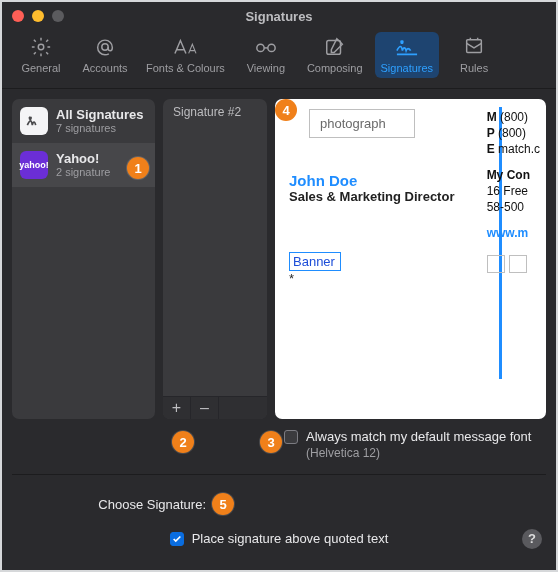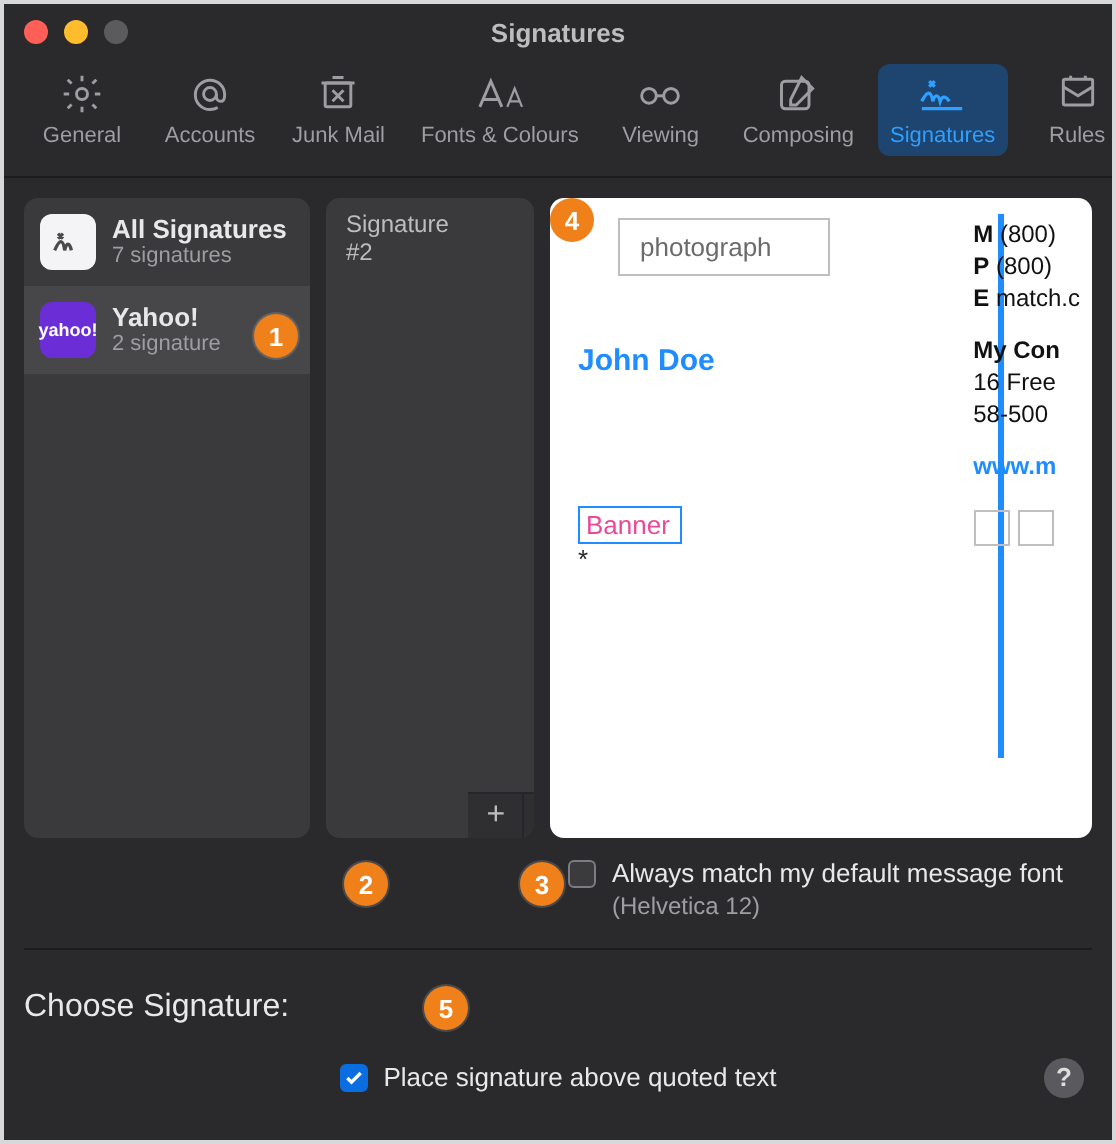--- a/index.html
+++ b/index.html
@@ -20,21 +20,21 @@
   
   .tabs{display:flex;gap:6px;padding:2px 10px 10px;background:var(--bg);border-bottom:1px solid #1c1c1e}
   .tab{flex:0 0 auto;min-width:58px;display:flex;flex-direction:column;align-items:center;gap:4px;color:var(--text-dim);font-size:11px;padding:4px 6px;border-radius:6px;cursor:pointer}
   .tab .ico{height:22px;display:flex;align-items:center;justify-content:center;color:var(--text-dim)}
   .tab.active{background:#1e4470}
   .tab.active, .tab.active .ico{color:#2ea0ff}
   
   .body{display:flex;gap:8px;padding:10px;height:340px}
   .col{background:var(--bg3);border-radius:7px;overflow:hidden}
   .col1{width:143px}
-  .col2{flex:0 0 104px;display:flex;flex-direction:row}
+  .col2{flex:0 0 104px;display:flex;flex-direction:column}
   .col3{flex:1;background:#fff;border-radius:7px}
   .acct{display:flex;align-items:center;gap:8px;padding:8px;position:relative}
   .acct.sel{background:var(--bg4)}
   .aicon{width:28px;height:28px;border-radius:6px;display:flex;align-items:center;justify-content:center}
   .aicon.all{background:#f4f4f6;color:#4a4a4d}
   .aicon.yahoo{background:#6b2ed6;color:#fff;font-size:9px;font-weight:700}
   .at{color:var(--text);font-size:13px;font-weight:600;line-height:14px}
   .as{color:var(--text-dim);font-size:11px}
   .badge{position:absolute;width:22px;height:22px;border-radius:50%;background:var(--orange);color:#fff;display:flex;align-items:center;justify-content:center;font-size:13px;font-weight:700;box-shadow:0 0 0 1px rgba(255,255,255,.15)}
   .sigitem{color:var(--text-mid);font-size:12px;padding:6px 10px}
@@ -43,32 +43,32 @@
   
   .pv{padding:10px 10px 10px 14px;font-size:13px;color:#2b2b2b;height:100%;overflow:hidden;position:relative}
   .pv .divider{position:absolute;right:44px;top:8px;bottom:40px;width:3px;background:#1f8dff}
   .pv .ph{display:inline-block;border:1px solid #bfbfbf;background:#fff;padding:6px 28px 6px 10px;color:#6a6a6a}
   .pv .name{color:#1f8dff;font-weight:700;margin-top:34px;font-size:15px}
   .pv .role{color:#222;font-weight:600}
   .pv .right{position:absolute;right:6px;top:10px;text-align:left;font-size:12px;color:#111;line-height:16px}
   .pv .right b{font-weight:700}
   .pv .link{color:#1f8dff;font-weight:700}
   .pv .sq{display:inline-block;width:18px;height:18px;border:1px solid #bfbfbf;margin-right:4px}
-  .pv .banner{display:inline-block;border:1px solid #1f8dff;color:#ec4899;padding:1px 5px 1px 3px;margin-top:64px}
+  .pv .banner{display:inline-block;border:1px solid #1f8dff;color:#1d4ed8;padding:1px 5px 1px 3px;margin-top:48px}
   
   .under{padding:0 10px 4px 10px}
   .row{display:flex;align-items:center;color:var(--text);font-size:13px}
   .row .spacer{flex:1}
   .check{width:14px;height:14px;border:1px solid #7c7c82;border-radius:3px;margin-right:8px;display:inline-flex;align-items:center;justify-content:center;background:#3b3b3e}
   .check.on{background:#0a6de0;border-color:#0a6de0;color:#fff}
   .hint{color:var(--text-dim);font-size:12px;margin-left:22px;margin-top:2px}
   .sep{height:1px;background:#1c1c1e;margin:14px 0}
   
   .choose{display:flex;align-items:center;gap:10px;padding:0 10px 6px 10px}
-  .choose label{color:var(--text);font-size:16px;width:194px;text-align:left}
+  .choose label{color:var(--text);font-size:13px;width:194px;text-align:right}
   .select{background:#56565a;border-radius:5px;height:22px;display:flex;align-items:center;color:#fff;font-size:13px;min-width:172px;position:relative;padding:0 24px 0 10px;cursor:pointer}
   .select .btn{position:absolute;right:0;top:0;bottom:0;width:20px;background:#0a6de0;border-radius:0 5px 5px 0;display:flex;flex-direction:column;align-items:center;justify-content:center;color:#fff}
   .select .btn svg{display:block}
   .placeRow{display:flex;align-items:center;justify-content:center;padding:10px 10px 0 10px;position:relative}
   .help{width:20px;height:20px;border-radius:50%;background:#5a5a5e;color:#ddd;display:flex;align-items:center;justify-content:center;font-size:13px;font-weight:700;position:absolute;right:14px}
 </style>
 </head>
 <body>
 
 <div class="frame">
@@ -93,29 +93,20 @@
       <span>General</span>
     </div>
     <div class="tab">
       <span class="ico">
         <svg width="22" height="22" viewBox="0 0 24 24" fill="none" stroke="currentColor" stroke-width="1.6">
             <circle cx="12" cy="12" r="3.5"></circle>
             <path d="M15.5 12v1.5c0 1.4 1 2.5 2.3 2.5 1.5 0 2.2-1.3 2.2-3.5 0-4.6-3.6-8-8-8s-8 3.6-8 8 3.6 8 8 8c1.6 0 3-.4 4.2-1.1"></path>
           </svg>
       </span>
       <span>Accounts</span>
-    </div>
-    <div class="tab">
-      <span class="ico">
-        <svg width="22" height="22" viewBox="0 0 24 24" fill="none" stroke="currentColor" stroke-width="1.6">
-            <rect x="5" y="6" width="14" height="13" rx="1"></rect>
-            <path d="M3 6h18M9 3h6M9 10l6 6M15 10l-6 6"></path>
-          </svg>
-      </span>
-      <span>Junk Mail</span>
     </div>
     <div class="tab" style="min-width:88px">
       <span class="ico">
         <svg width="26" height="22" viewBox="0 0 28 24" fill="none" stroke="currentColor" stroke-width="1.6">
             <path d="M3 19 9 5l6 14M5 15h8"></path>
             <path d="M18 19 22 9l4 10M19.2 16h5.6" stroke-width="1.2"></path>
           </svg>
       </span>
       <span>Fonts &amp; Colours</span>
     </div>
@@ -203,20 +194,21 @@
           <div style="height:10px"></div>
           <div><b>My Con</b></div>
           <div>16 Free</div>
           <div>58-500</div>
           <div style="height:10px"></div>
           <div class="link">www.m</div>
           <div style="height:14px"></div>
           <span class="sq"></span><span class="sq"></span>
         </div>
         <div class="name">John Doe</div>
+        <div class="role">Sales &amp; Marketing Director</div>
         <div class="banner">Banner</div>
         <div>*</div>
       </div>
     </div>
   </div>
 
   <div class="under">
     <div class="row" style="position:relative">
       <div class="badge" style="left:160px;top:2px;position:absolute">2</div>
       <div class="badge" style="left:248px;top:2px;position:absolute">3</div>

